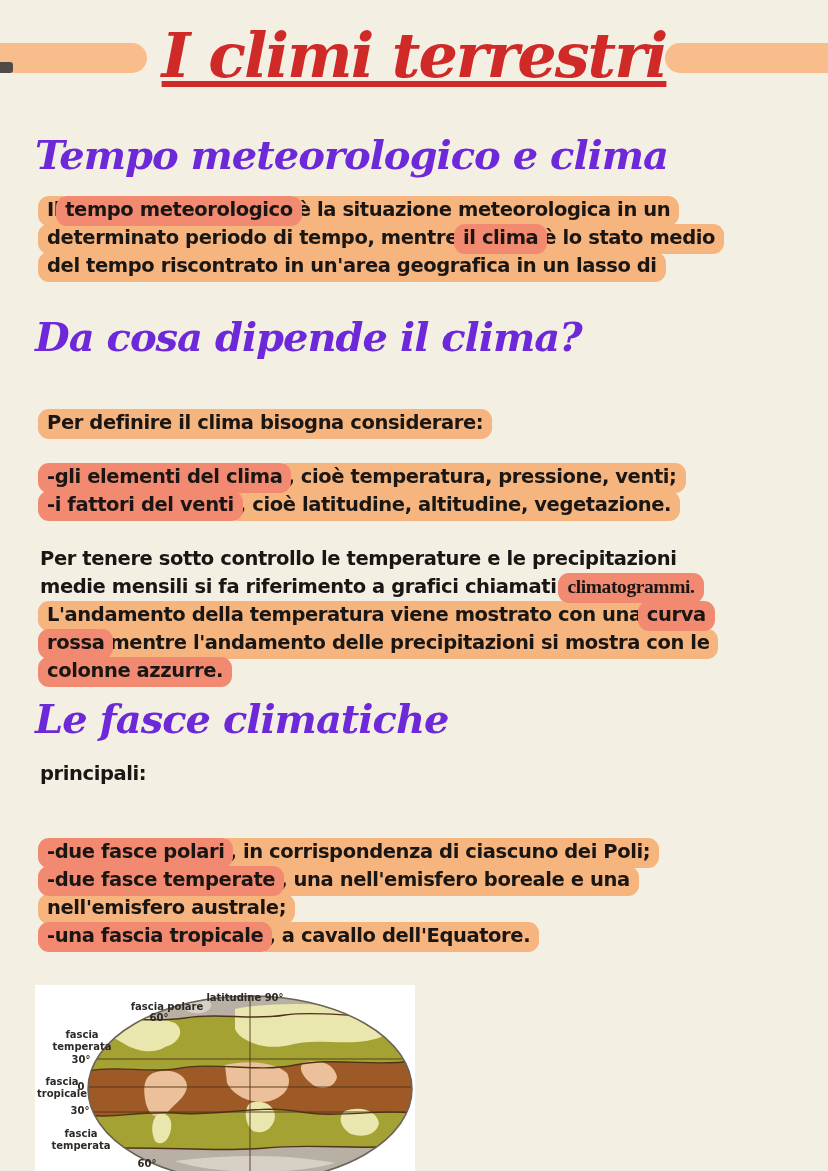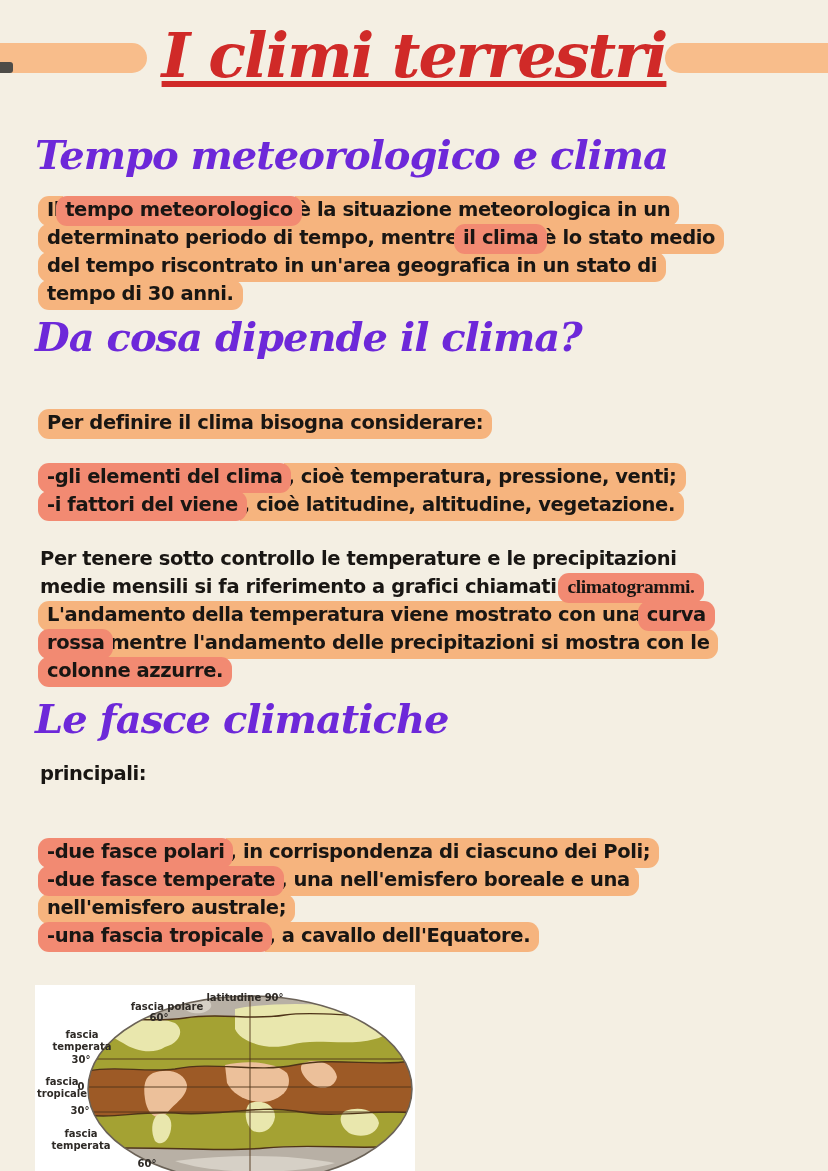--- a/index.html
+++ b/index.html
@@ -66,31 +66,30 @@
 
   <div class="title-bar" id="bar-left"></div>
   <div class="title-bar" id="bar-right"></div>
   <div id="edge-smudge"></div>
   <div id="page-title">I climi terrestri</div>
 
   <div class="sec-heading" id="h1">Tempo meteorologico e clima</div>
   <div class="textblock" id="p1">
       <div class="line"><span class="seg hl-orange" style="border-top-right-radius: 0px; border-bottom-right-radius: 0px; padding-right: 3px;">Il </span><span class="seg hl-red" style="position: relative; z-index: 1; margin-left: -7px; margin-right: -7px;">tempo meteorologico</span><span class="seg hl-orange" style="border-top-left-radius: 0px; border-bottom-left-radius: 0px; padding-left: 3px;"> è la situazione meteorologica in un</span></div>
       <div class="line"><span class="seg hl-orange" style="border-top-right-radius: 0px; border-bottom-right-radius: 0px; padding-right: 3px;">determinato periodo di tempo, mentre </span><span class="seg hl-red" style="position: relative; z-index: 1; margin-left: -7px; margin-right: -7px;">il clima</span><span class="seg hl-orange" style="border-top-left-radius: 0px; border-bottom-left-radius: 0px; padding-left: 3px;"> è lo stato medio</span></div>
-      <div class="line"><span class="seg hl-orange">del tempo riscontrato in un'area geografica in un stato di</span></div>
-      <div class="line"><span class="seg hl-orange">tempo di 30 anni.</span></div>
+      <div class="line"><span class="seg hl-orange">del tempo riscontrato in un'area geografica in un lasso di</span></div>
     </div>
 
   <div class="sec-heading" id="h2">Da cosa dipende il clima?</div>
   <div class="textblock" id="p2a">
       <div class="line"><span class="seg hl-orange">Per definire il clima bisogna considerare:</span></div>
     </div>
   <div class="textblock" id="list1">
       <div class="line"><span class="seg hl-red" style="position: relative; z-index: 1; margin-right: -7px;">-gli elementi del clima</span><span class="seg hl-orange" style="border-top-left-radius: 0px; border-bottom-left-radius: 0px; padding-left: 3px;">, cioè temperatura, pressione, venti;</span></div>
-      <div class="line"><span class="seg hl-red" style="position: relative; z-index: 1; margin-right: -7px;">-i fattori del viene</span><span class="seg hl-orange" style="border-top-left-radius: 0px; border-bottom-left-radius: 0px; padding-left: 3px;">, cioè latitudine, altitudine, vegetazione.</span></div>
+      <div class="line"><span class="seg hl-red" style="position: relative; z-index: 1; margin-right: -7px;">-i fattori del venti</span><span class="seg hl-orange" style="border-top-left-radius: 0px; border-bottom-left-radius: 0px; padding-left: 3px;">, cioè latitudine, altitudine, vegetazione.</span></div>
     </div>
   <div class="textblock" id="p2b">
       <div class="line"><span class="seg hl-none">Per tenere sotto controllo le temperature e le precipitazioni</span></div>
       <div class="line"><span class="seg hl-none">medie mensili si fa riferimento a grafici chiamati </span><span class="seg hl-red" style="position: relative; z-index: 1; font-family: Liberation Serif, serif;">climatogrammi.</span></div>
       <div class="line"><span class="seg hl-orange" style="border-top-right-radius: 0px; border-bottom-right-radius: 0px; padding-right: 3px;">L'andamento della temperatura viene mostrato con una </span><span class="seg hl-red" style="position: relative; z-index: 1; margin-left: -7px;">curva</span></div>
       <div class="line"><span class="seg hl-red" style="position: relative; z-index: 1; margin-right: -7px;">rossa</span><span class="seg hl-orange" style="border-top-left-radius: 0px; border-bottom-left-radius: 0px; padding-left: 3px;"> mentre l'andamento delle precipitazioni si mostra con le</span></div>
       <div class="line"><span class="seg hl-red" style="position: relative; z-index: 1;">colonne azzurre.</span></div>
     </div>
 
   <div class="sec-heading" id="h3">Le fasce climatiche</div>

